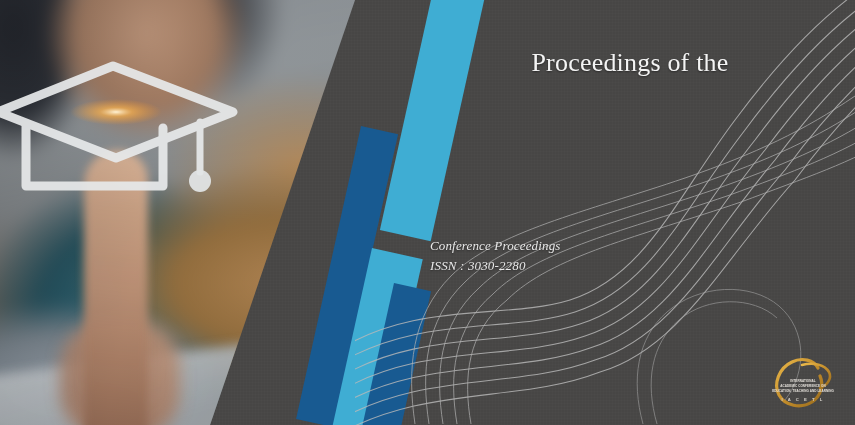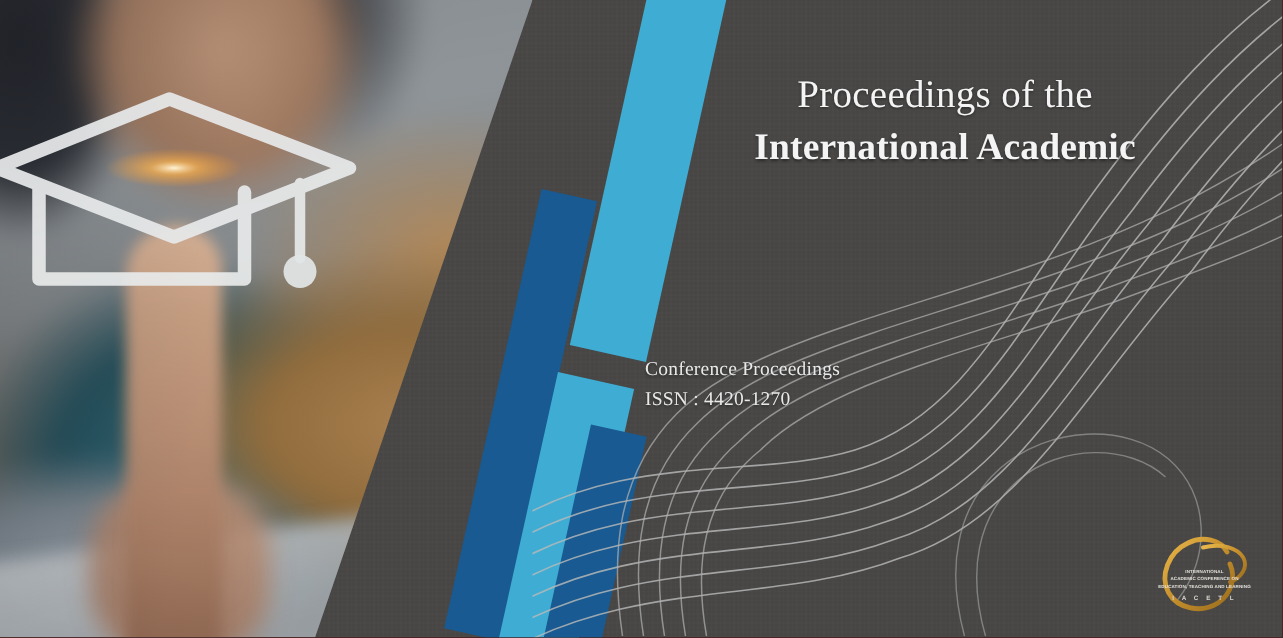--- a/index.html
+++ b/index.html
@@ -167,20 +167,21 @@
     position: absolute;
     left: 430px; top: 236px;
     color: #e9e9e9;
     text-align: left;
   }
   .meta-line {
     font-size: 13px;
     line-height: 1.55;
     letter-spacing: .15px;
     text-shadow: 0 1px 2px rgba(0,0,0,.4);
+    font-style: italic;
   }
 
   
   .logo {
     position: absolute;
     left: 762px; top: 352px;
     width: 82px; height: 60px;
   }
   .logo-txt-1, .logo-txt-2, .logo-txt-3, .logo-txt-4 {
     position: absolute;
@@ -263,26 +264,25 @@
       <g stroke="#a8a8a8" stroke-width="0.95" fill="none" opacity="0.6">
 
         <path d="M288 424 C 276 380, 282 338, 312 312 C 344 284, 396 282, 424 306 C 452 330, 452 372, 430 400"></path>
         <path d="M302 424 C 290 382, 296 344, 324 320 C 352 296, 398 296, 422 318"></path>
       </g>
     </svg>
   </div>
 
   <div class="title-block">
     <div class="title-line-1">Proceedings of the</div>
-    <div class="title-line-2">International Academic</div>
   </div>
 
   <div class="meta-block">
     <div class="meta-line">Conference Proceedings</div>
-    <div class="meta-line">ISSN : 4420-1270</div>
+    <div class="meta-line">ISSN : 3030-2280</div>
   </div>
 
   <div class="logo">
     <svg width="82" height="60" viewBox="0 0 82 60" fill="none" xmlns="http://www.w3.org/2000/svg" aria-hidden="true">
       <defs>
         <linearGradient id="goldgrad" x1="0" y1="0" x2="1" y2="1">
           <stop offset="0%" stop-color="#e9b84b"></stop>
           <stop offset="45%" stop-color="#c8922e"></stop>
           <stop offset="100%" stop-color="#9a6c1c"></stop>
         </linearGradient>

